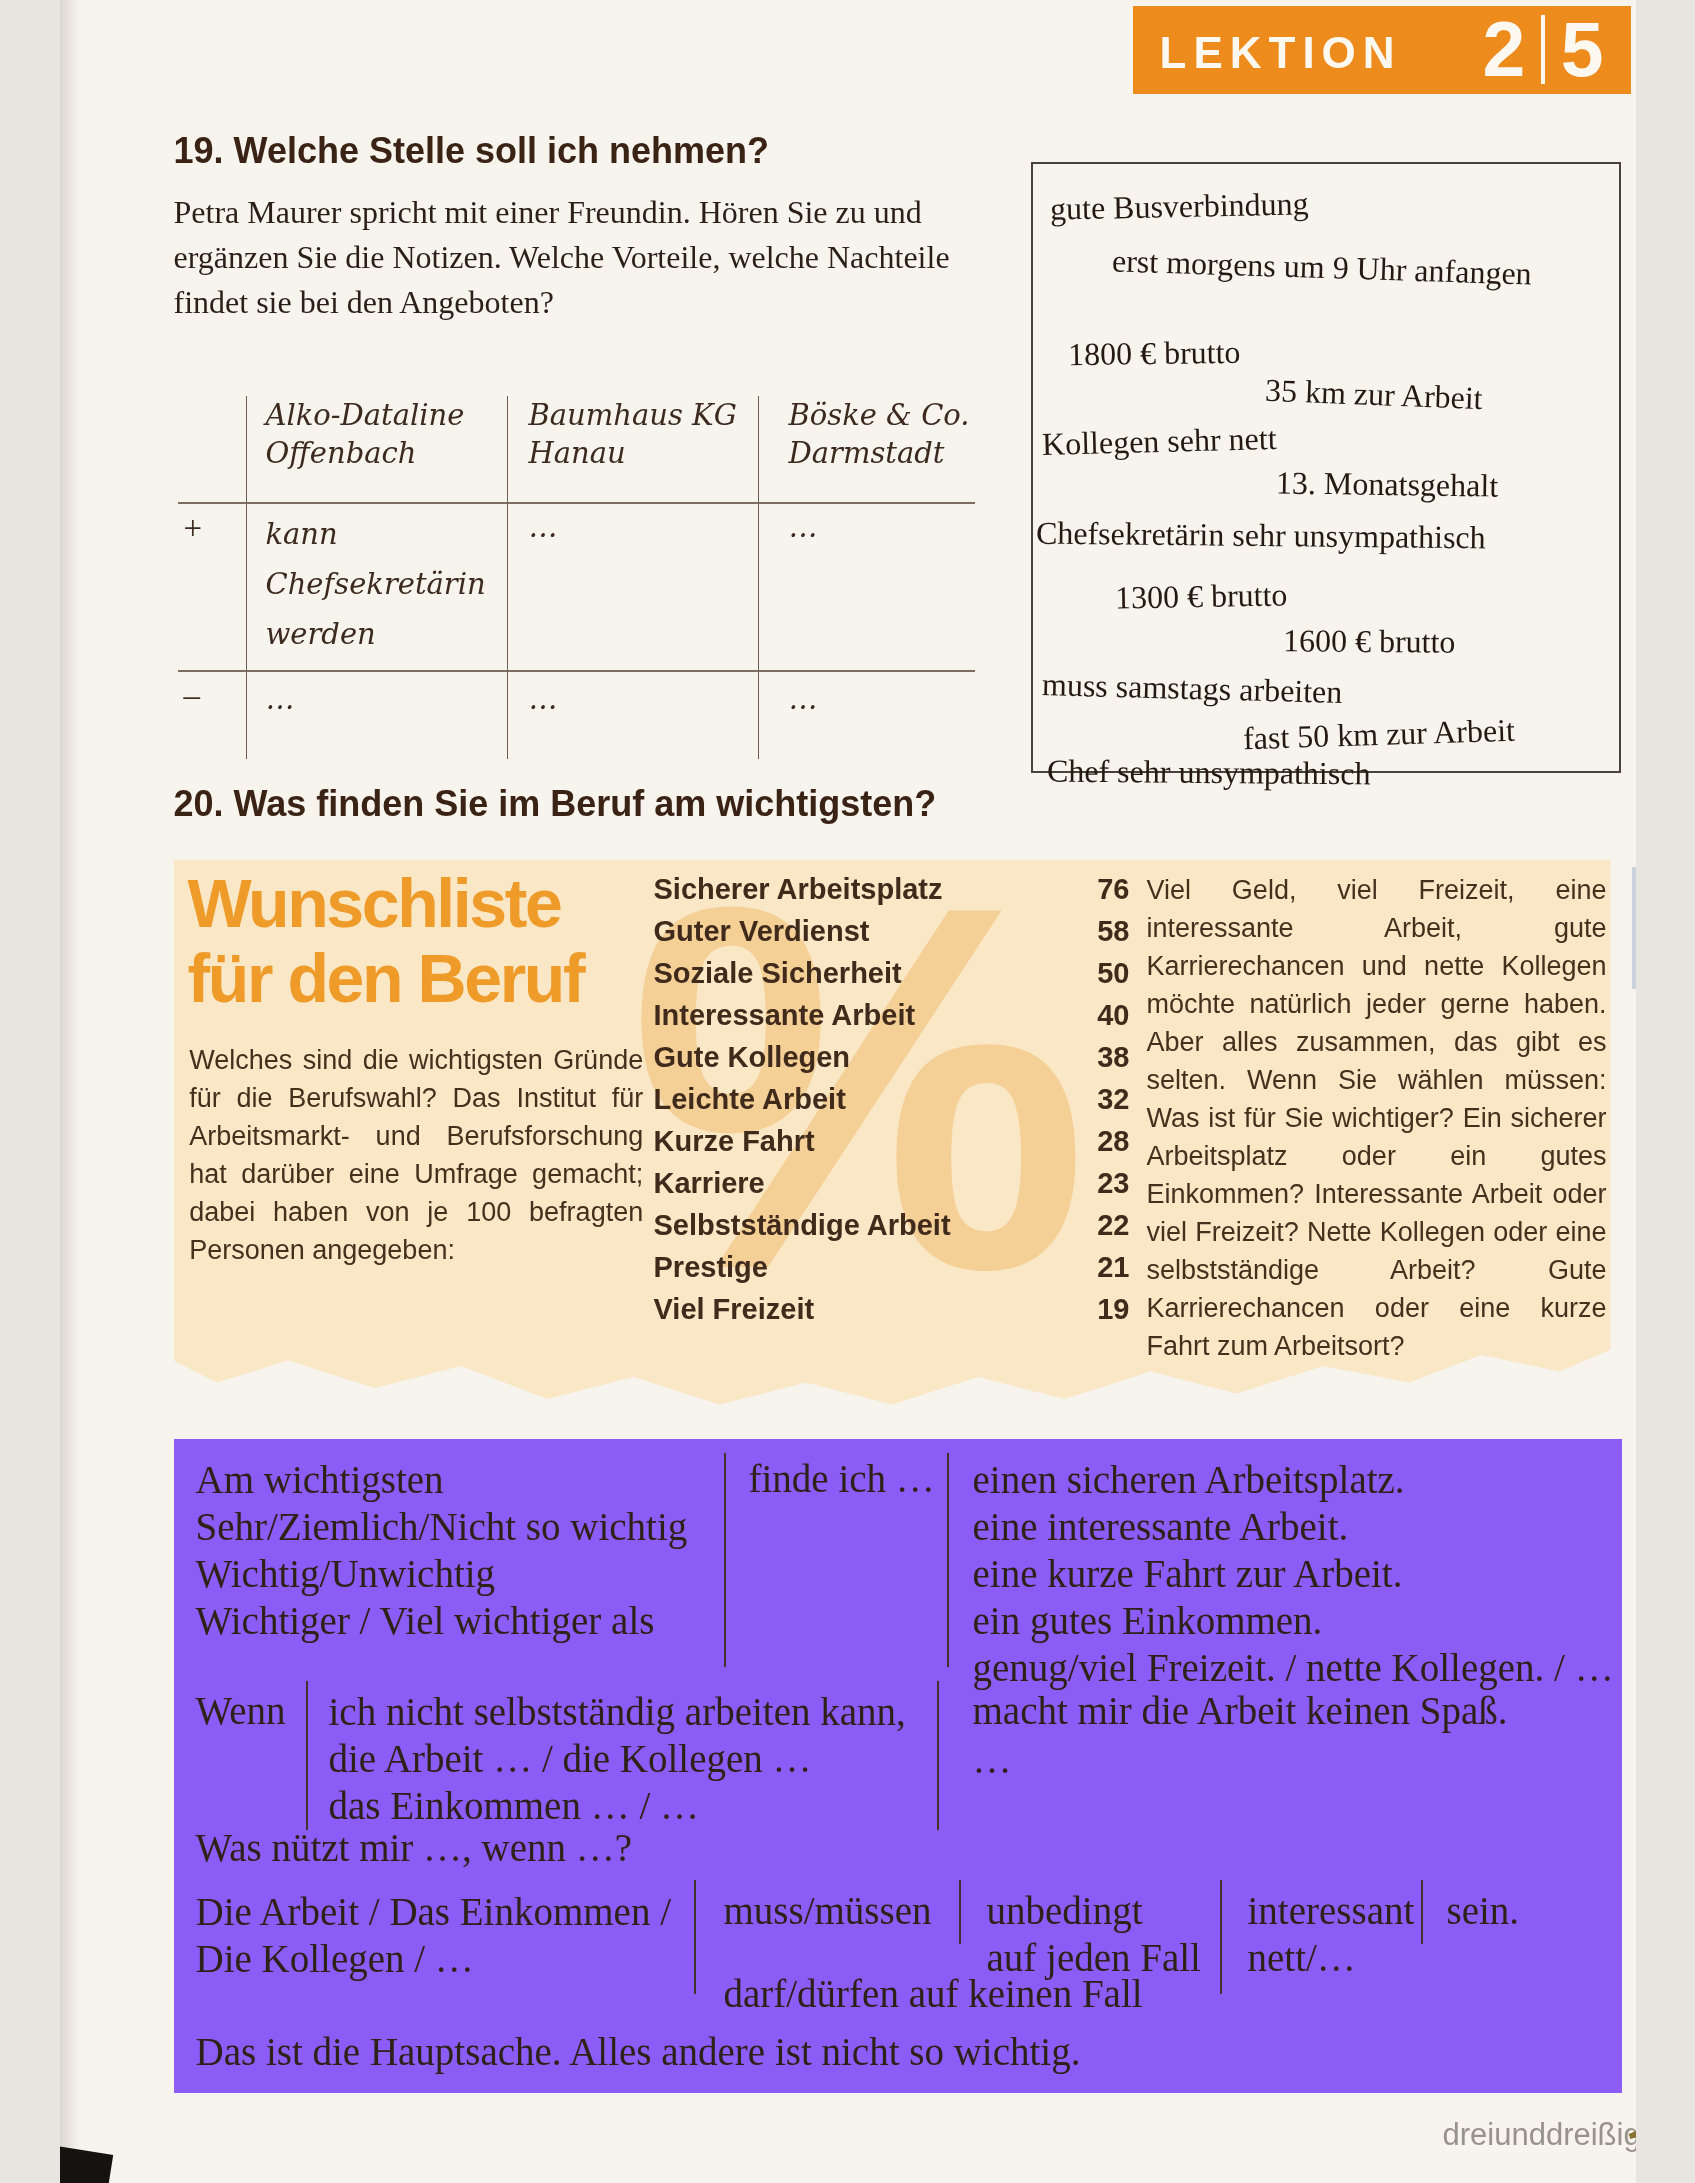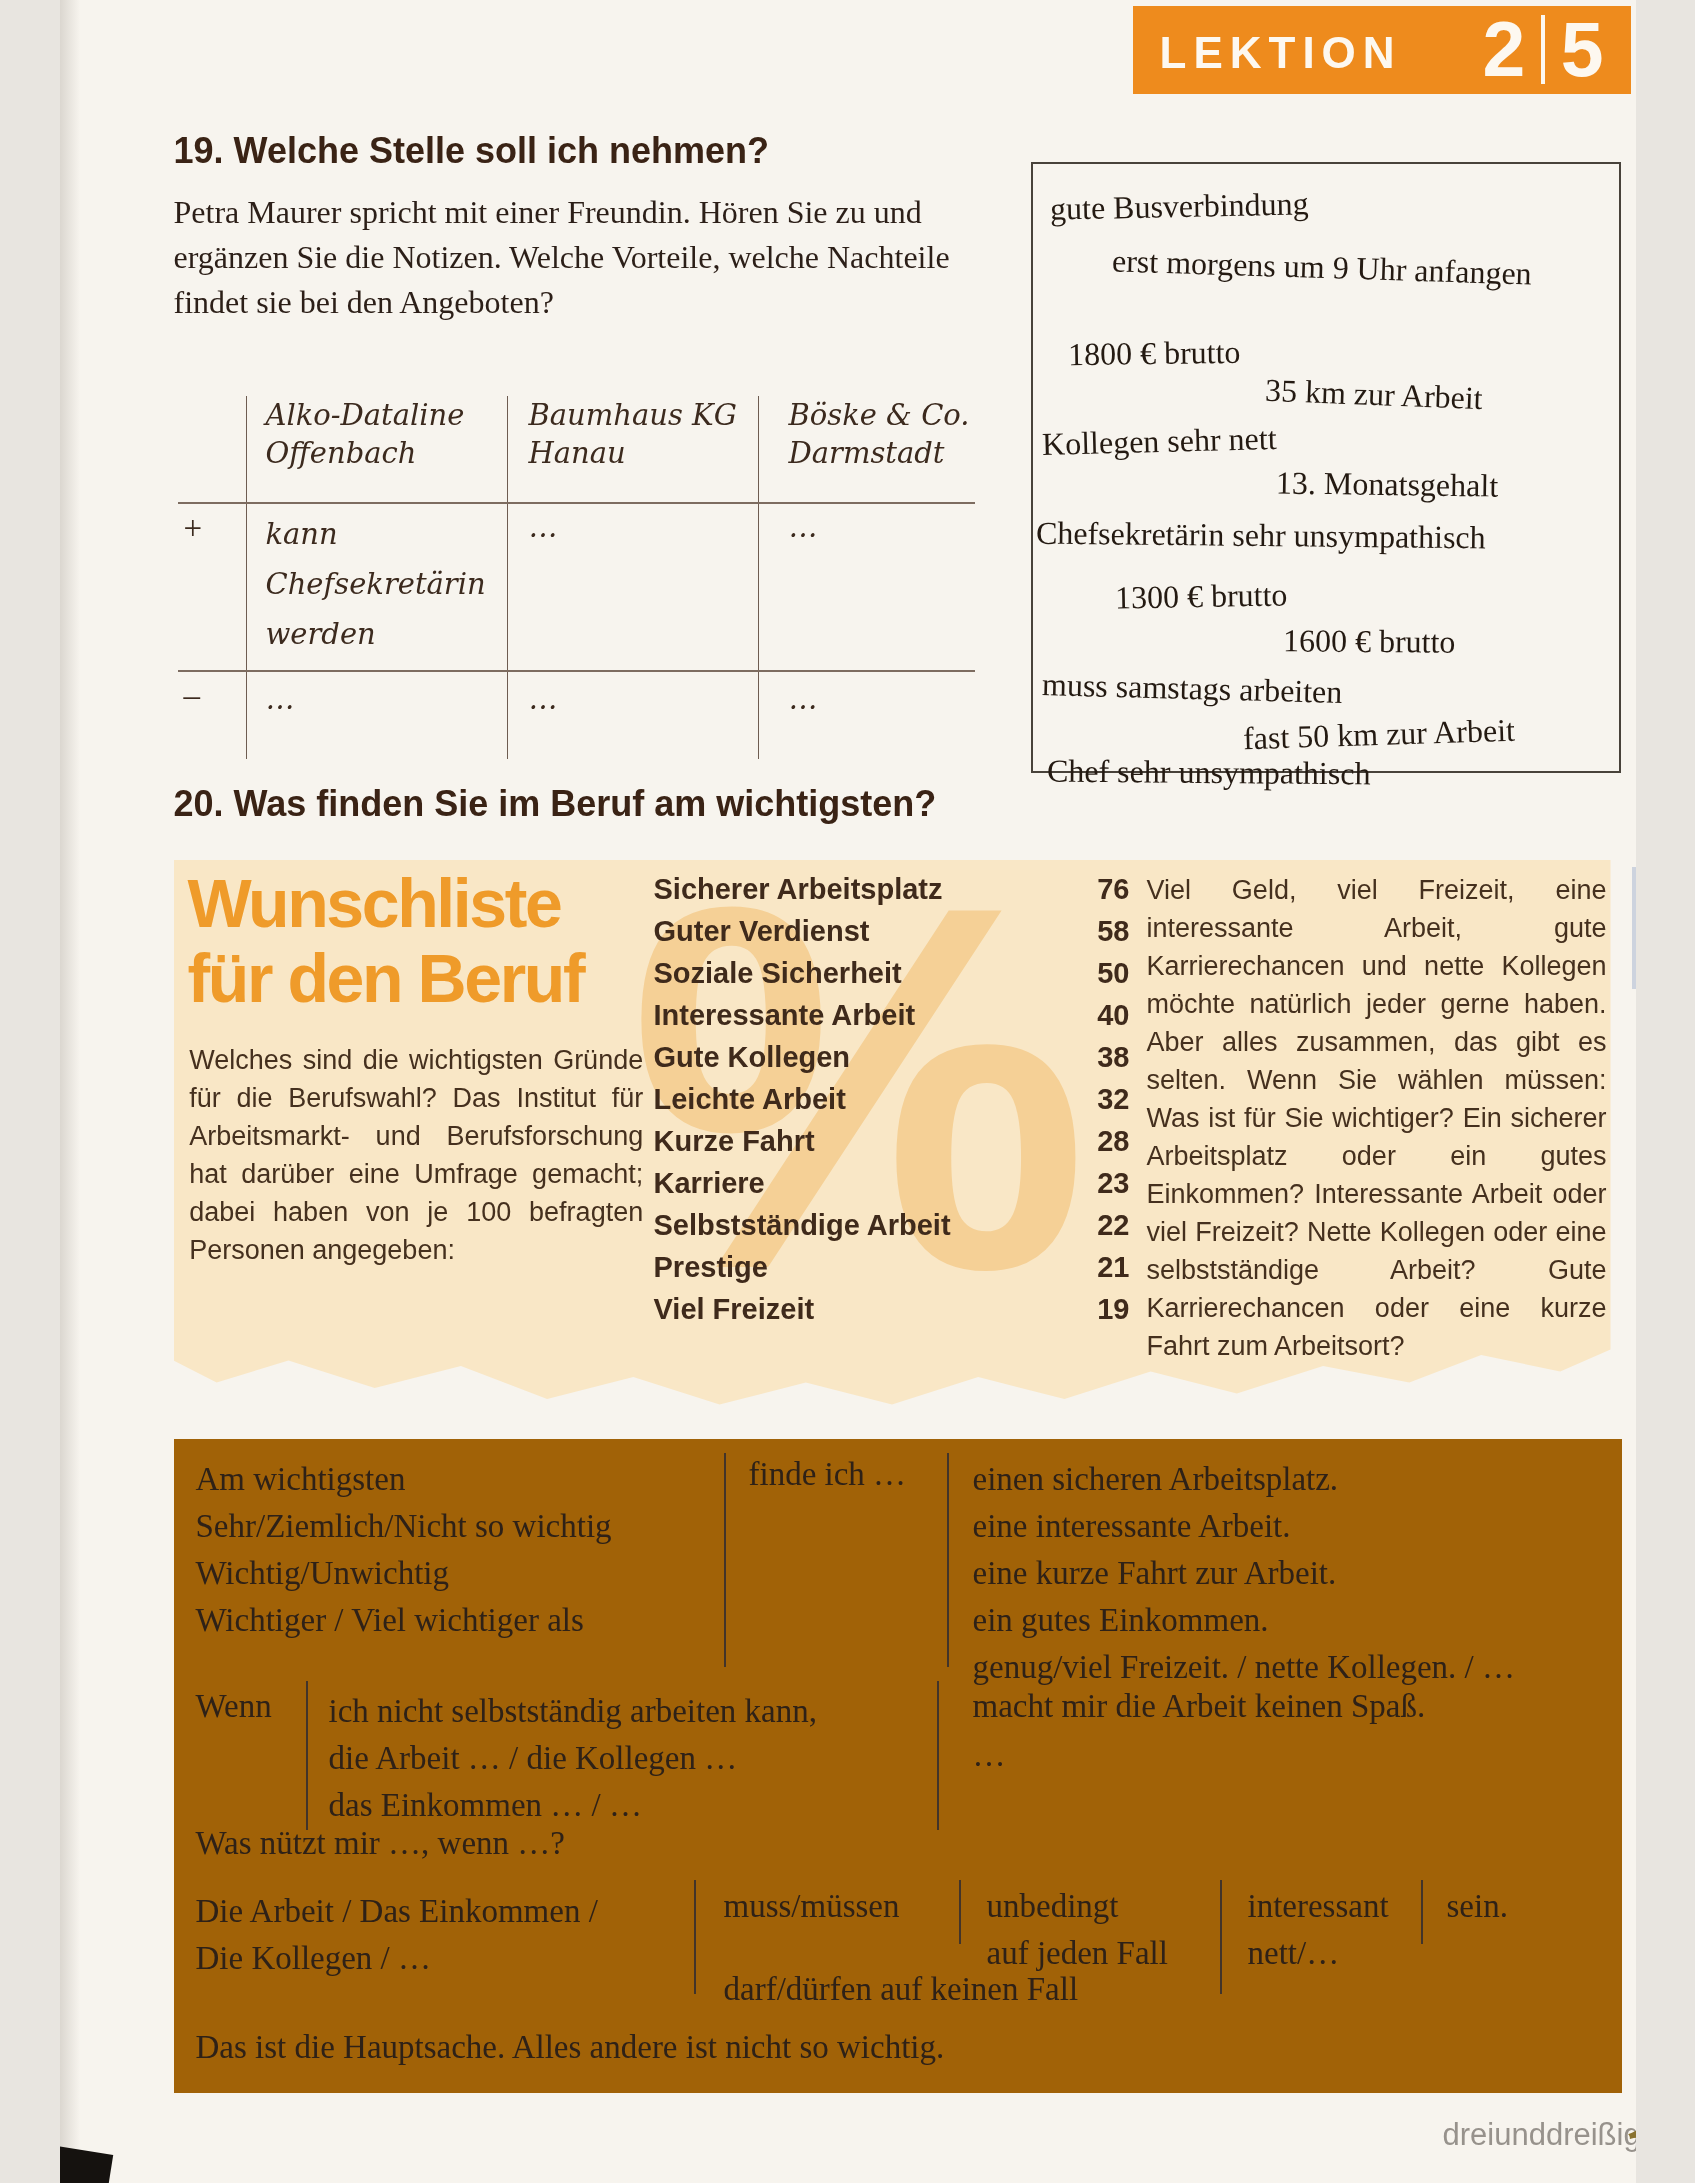--- a/index.html
+++ b/index.html
@@ -79,22 +79,22 @@
   .wish .wbody{position:absolute;left:973px;top:11px;width:460px;font-size:27px;line-height:38px;
     text-align:justify;color:#45301e;z-index:1;}
 
   
   .pref{position:absolute;left:1572px;top:867px;width:123px;height:122px;background:#cdd3de;}
   .pref .chev{position:absolute;left:15.7px;top:3.1px;font-weight:bold;font-size:36px;color:#33251c;}
   .pref .sec{position:absolute;left:12.6px;top:52px;font-family:"Liberation Serif",serif;
     font-size:31px;color:#473325;}
 
   
-  .pat{position:absolute;left:114px;top:1439px;width:1448px;height:654px;background:#a16207;
-    font-family:"Liberation Serif",serif;font-size:33px;color:#2e2117;}
+  .pat{position:absolute;left:114px;top:1439px;width:1448px;height:654px;background:#8b5cf6;
+    font-family:"Liberation Serif",serif;font-size:39px;color:#2e2117;}
   .pat .bar{position:absolute;width:2.4px;background:#42342a;}
   .pat .ln{position:absolute;white-space:nowrap;}
   .pat .ml{position:absolute;line-height:47px;}
 
   .footer-word{position:absolute;left:1372px;top:2117px;font-size:31px;color:#97928c;margin-left:11px;}
   .footer-mark{position:absolute;left:1567px;top:2120px;font-size:25px;color:#8a7330;
     transform:rotate(-18deg);}
   .footer-page{position:absolute;left:1602px;top:2109px;font-weight:bold;font-size:38px;color:#35281e;}
 </style>
 </head>

